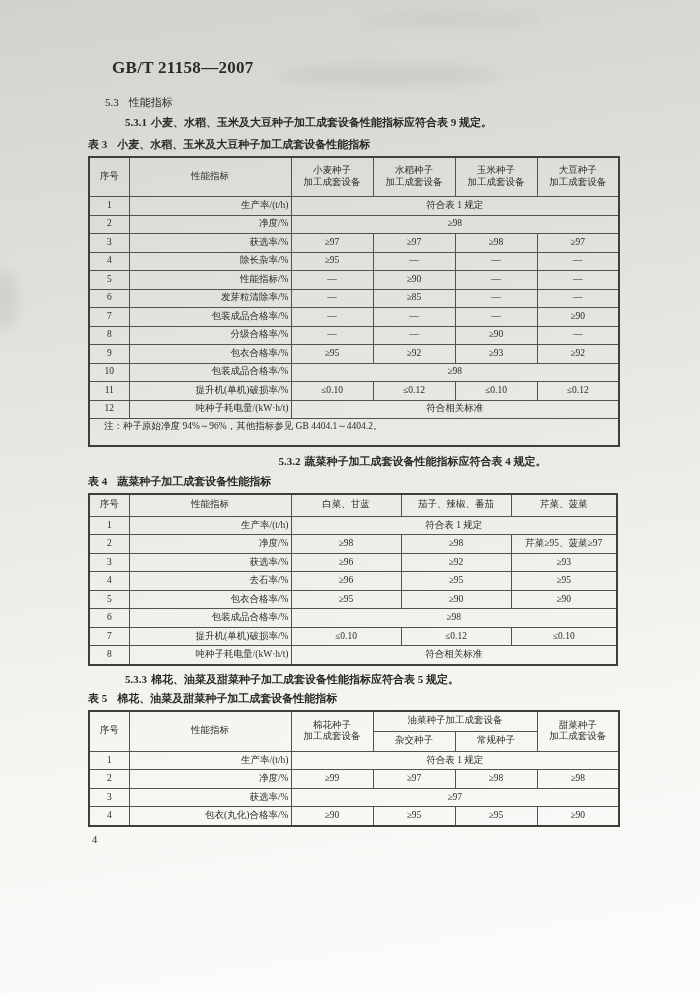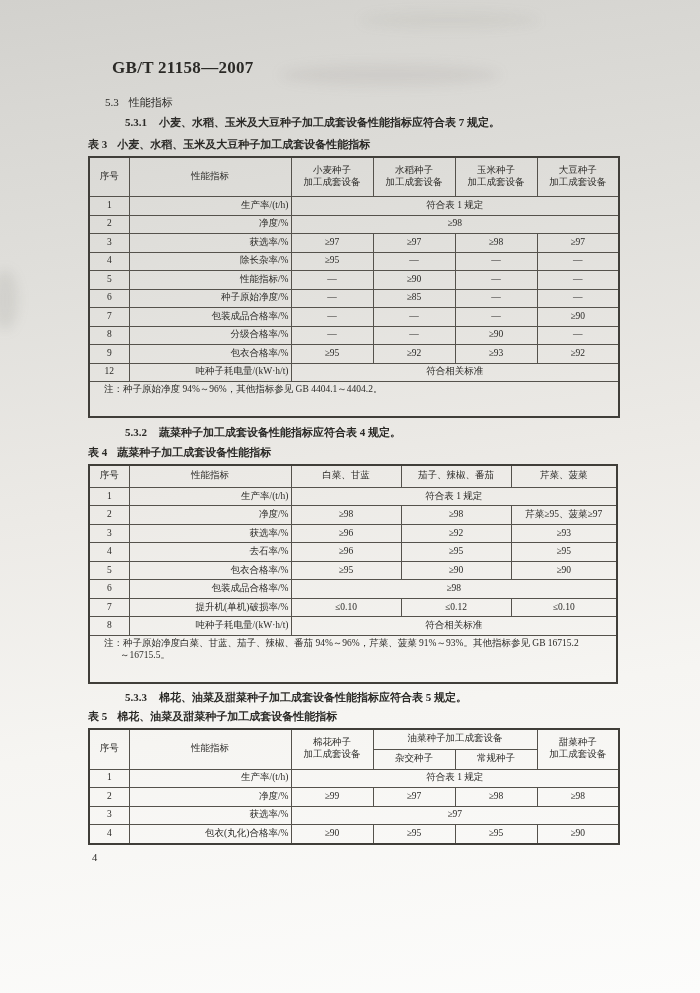--- a/index.html
+++ b/index.html
@@ -15,59 +15,59 @@
     position:relative;
   }
   .smudge{position:absolute;border-radius:50%;filter:blur(6px);pointer-events:none;}
   .smudge.a{left:280px;top:64px;width:220px;height:22px;background:rgba(125,122,115,0.10);}
   .smudge.b{left:360px;top:12px;width:180px;height:16px;background:rgba(125,122,115,0.08);}
   .smudge.c{left:-8px;top:270px;width:26px;height:60px;background:rgba(110,108,100,0.12);}
 
   .doc-number{margin:58px 0 0 112px;font-size:17px;font-weight:bold;letter-spacing:0.3px;}
   .sec-head{margin:17px 0 0 105px;font-size:11px;font-weight:normal;}
   .sec-line{margin:5px 0 0 105px;font-size:11px;font-weight:600;}
-  .sec-line .sec-num{margin-right:12px;padding-left:20px;}
+  .sec-line .sec-num{margin-right:4px;padding-left:20px;}
   .sec-head .sec-num{margin-right:10px;}
 
   .tbl-caption{width:530px;margin:7px 0 4px 88px;text-align:left;
     font-size:11px;font-weight:bold;}
   .tbl-caption .cap-label{margin-right:10px;}
 
   table.std{border-collapse:collapse;margin-left:88px;width:530px;
     table-layout:fixed;background:transparent;}
   table.std,table.std th,table.std td{border:1px solid #55524c;}
   table.std{border:2px solid #403e39;}
   table.std th,table.std td{
     padding:0 2px;font-size:9.5px;font-weight:normal;
     text-align:center;vertical-align:middle;line-height:1.25;
     height:17.5px;overflow:hidden;color:#2b2a27;
   }
   table.std th{height:19px;}
   table.std td.label{text-align:right;padding-left:9px;}
-  table.std td.note{text-align:left;padding:2px 6px 20px 14px;height:auto;}
+  table.std td.note{text-align:left;padding:2px 6px 12px 14px;height:auto;}
   table.std td.note .n2{padding-left:16px;}
   #table3 thead th{height:38px;}
   #table4 thead th{height:21px;}
   .page-number{margin:7px 0 0 92px;font-size:10.5px;}
 </style>
 </head>
 <body>
 
 <div class="smudge a"></div>
 <div class="smudge b"></div>
 <div class="smudge c"></div>
 
 <div class="doc-number">GB/T 21158—2007</div>
 
 <div class="sec-head">
   <span class="sec-num">5.3</span><span>性能指标</span>
 </div>
 
 <div class="sec-line">
-  <span class="sec-num">5.3.1</span><span>小麦、水稻、玉米及大豆种子加工成套设备性能指标应符合表 7 规定。</span>
+  <span class="sec-num">5.3.1</span><span>小麦、水稻、玉米及大豆种子加工成套设备性能指标应符合表 9 规定。</span>
 </div>
 
 <div class="tbl-caption">
   <span class="cap-label">表 3</span><span>小麦、水稻、玉米及大豆种子加工成套设备性能指标</span>
 </div>
 
 <table class="std" id="table3">
     <colgroup>
       <col style="width: 40px;">
       <col style="width: 162px;">
@@ -116,21 +116,21 @@
       <tr>
         <td>5</td>
         <td class="label">性能指标/%</td>
         <td>—</td>
         <td>≥90</td>
         <td>—</td>
         <td>—</td>
       </tr>
       <tr>
         <td>6</td>
-        <td class="label">种子原始净度/%</td>
+        <td class="label">发芽粒清除率/%</td>
         <td>—</td>
         <td>≥85</td>
         <td>—</td>
         <td>—</td>
       </tr>
       <tr>
         <td>7</td>
         <td class="label">包装成品合格率/%</td>
         <td>—</td>
         <td>—</td>
@@ -147,33 +147,46 @@
       </tr>
       <tr>
         <td>9</td>
         <td class="label">包衣合格率/%</td>
         <td>≥95</td>
         <td>≥92</td>
         <td>≥93</td>
         <td>≥92</td>
       </tr>
       <tr>
+        <td>10</td>
+        <td class="label">包装成品合格率/%</td>
+        <td colspan="4">≥98</td>
+      </tr>
+      <tr>
+        <td>11</td>
+        <td class="label">提升机(单机)破损率/%</td>
+        <td>≤0.10</td>
+        <td>≤0.12</td>
+        <td>≤0.10</td>
+        <td>≤0.12</td>
+      </tr>
+      <tr>
         <td>12</td>
         <td class="label">吨种子耗电量/(kW·h/t)</td>
         <td colspan="4">符合相关标准</td>
       </tr>
       <tr>
         <td colspan="6" class="note">
           <div class="n1">注：种子原始净度 94%～96%，其他指标参见 GB 4404.1～4404.2。</div>
         </td>
       </tr>
     </tbody>
   </table>
 
-<div class="sec-line" style="margin-top:7px;">
+<div class="sec-line" style="margin-top:7px;text-align:center;">
   <span class="sec-num">5.3.2</span><span>蔬菜种子加工成套设备性能指标应符合表 4 规定。</span>
 </div>
 
 <div class="tbl-caption" style="margin-top:5px;">
   <span class="cap-label">表 4</span><span>蔬菜种子加工成套设备性能指标</span>
 </div>
 
 <table class="std" id="table4">
     <colgroup>
       <col style="width: 40px;">
@@ -235,26 +248,20 @@
         <td class="label">提升机(单机)破损率/%</td>
         <td>≤0.10</td>
         <td>≤0.12</td>
         <td>≤0.10</td>
       </tr>
       <tr>
         <td>8</td>
         <td class="label">吨种子耗电量/(kW·h/t)</td>
         <td colspan="3">符合相关标准</td>
       </tr>
-      <tr>
-        <td colspan="5" class="note">
-          <div class="n1">注：种子原始净度白菜、甘蓝、茄子、辣椒、番茄 94%～96%，芹菜、菠菜 91%～93%。其他指标参见 GB 16715.2</div>
-          <div class="n2">～16715.5。</div>
-        </td>
-      </tr>
     </tbody>
   </table>
 
 <div class="sec-line" style="margin-top:6px;">
   <span class="sec-num">5.3.3</span><span>棉花、油菜及甜菜种子加工成套设备性能指标应符合表 5 规定。</span>
 </div>
 
 <div class="tbl-caption" style="margin-top:4px;">
   <span class="cap-label">表 5</span><span>棉花、油菜及甜菜种子加工成套设备性能指标</span>
 </div>

